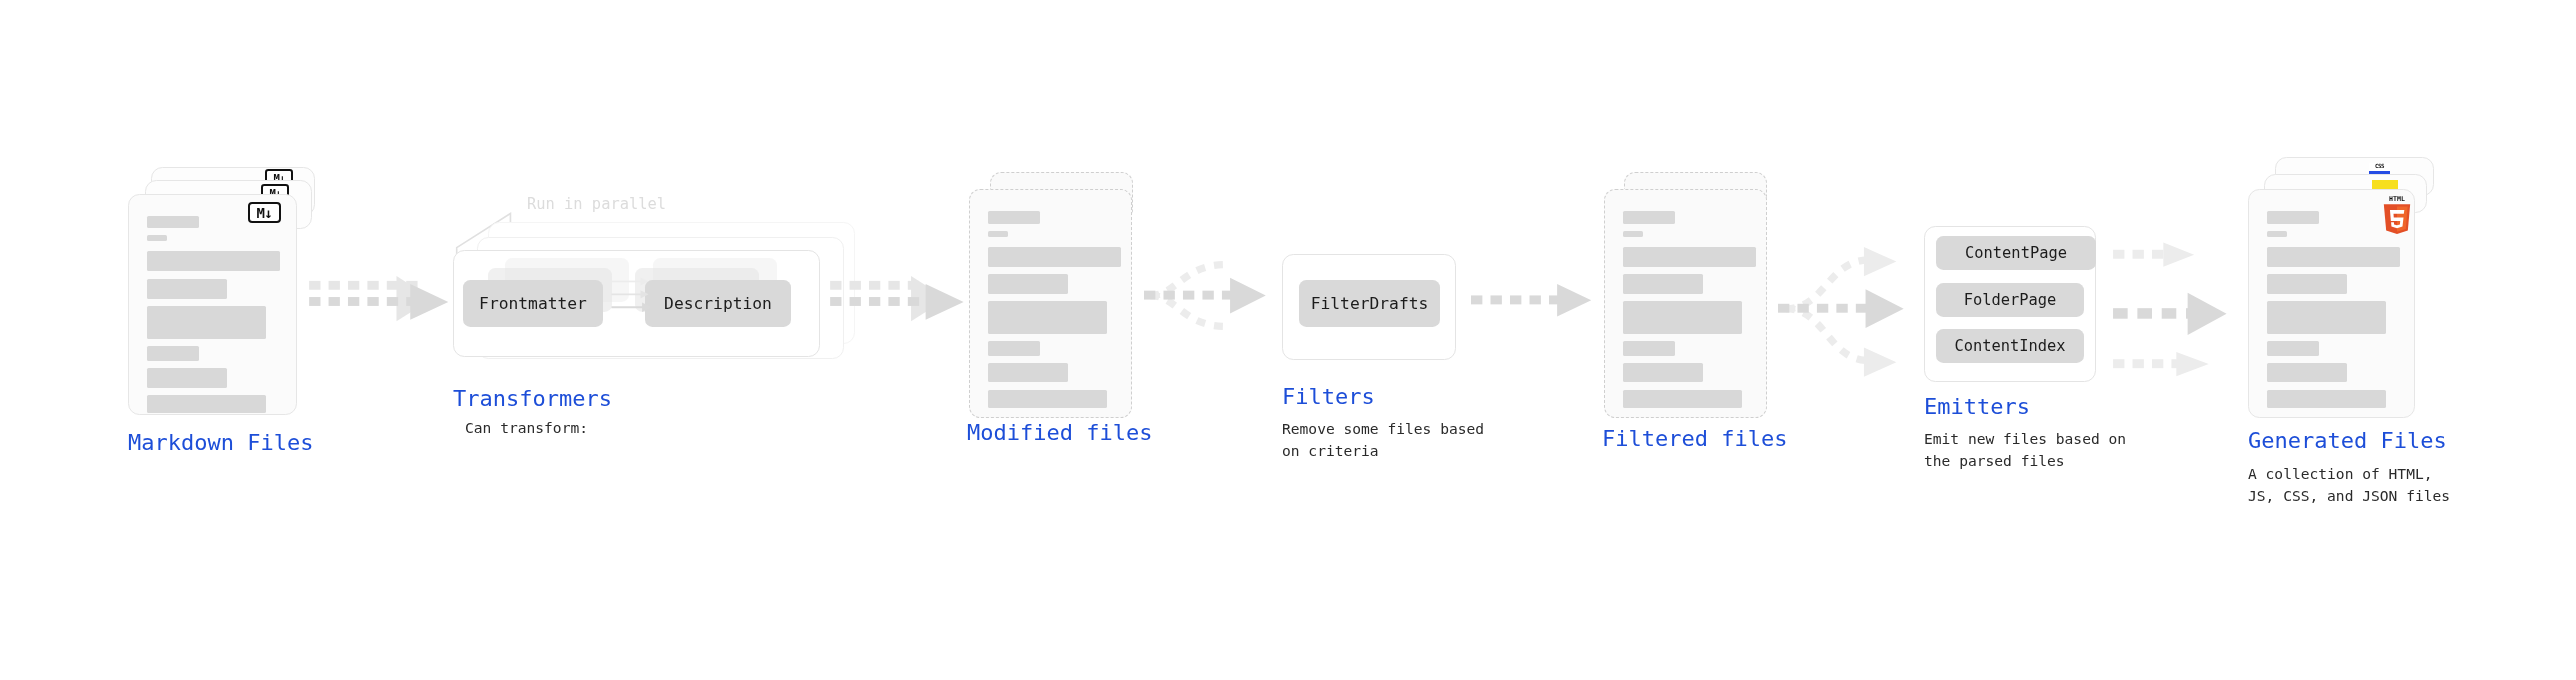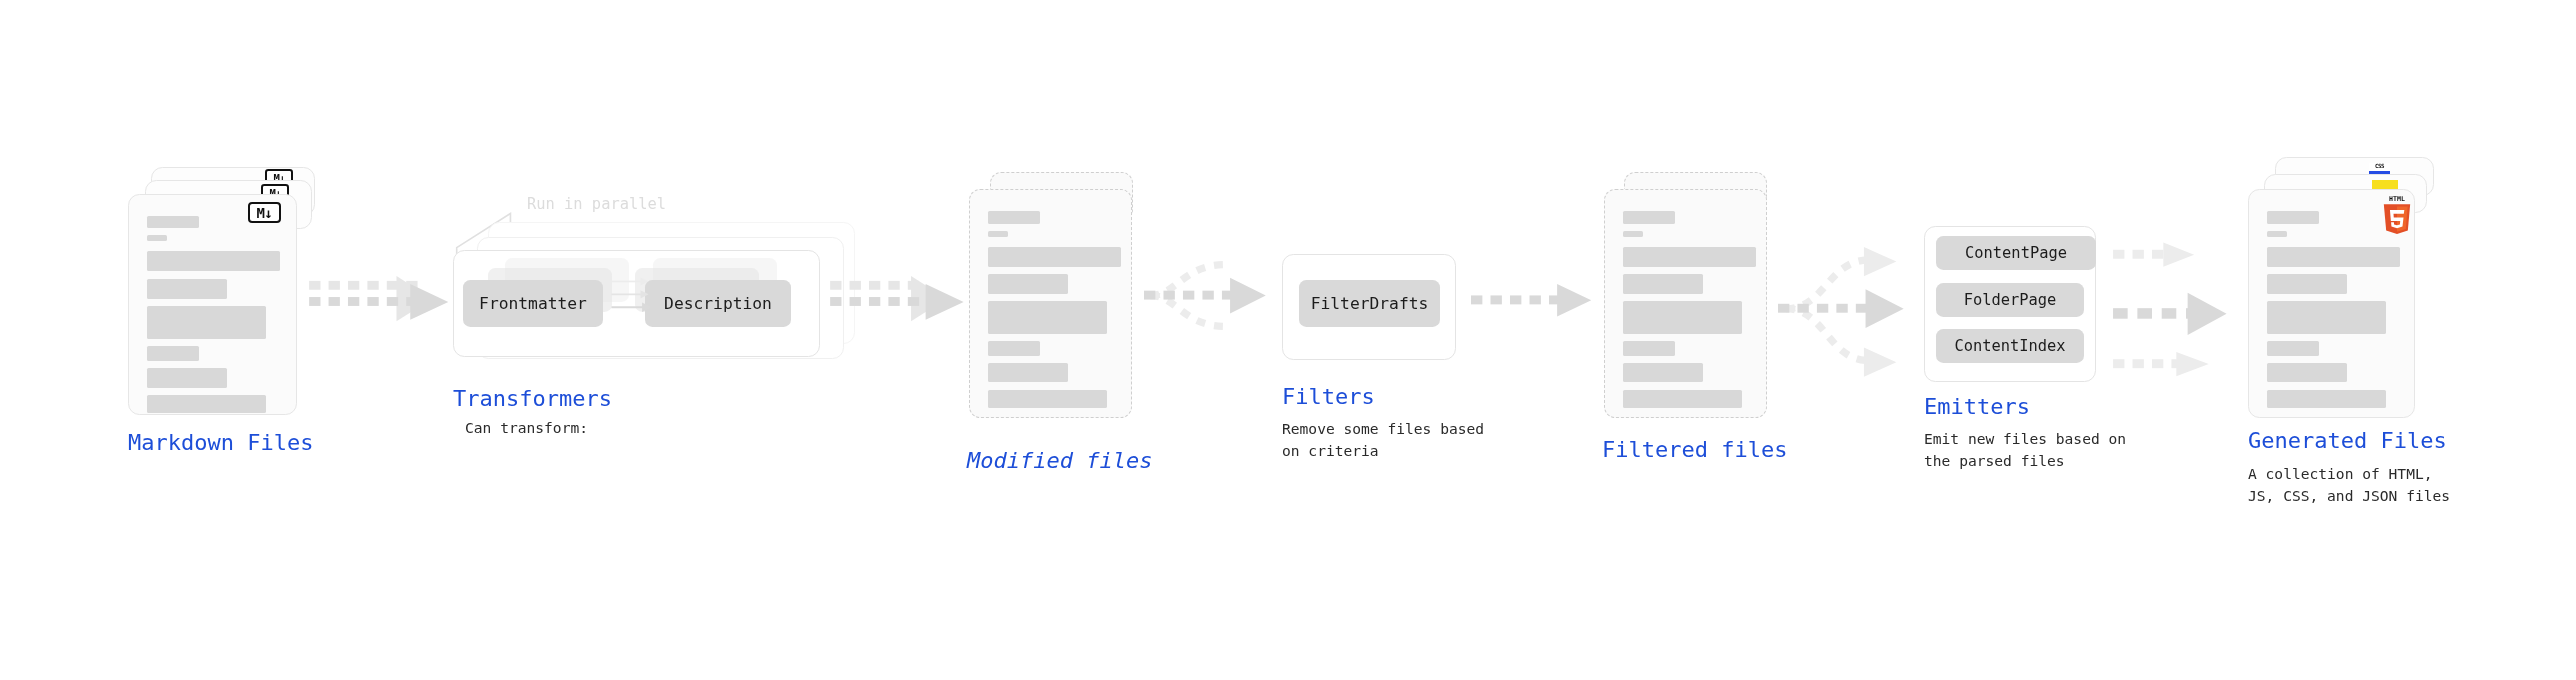--- a/index.html
+++ b/index.html
@@ -274,21 +274,21 @@
         <div class="bar" style="width:133px; height:20.3px;"></div>
         <div class="bar" style="width:80px; height:19.5px;"></div>
         <div class="bar" style="width:119px; height:32.5px;"></div>
         <div class="bar" style="width:52px; height:14.6px;"></div>
         <div class="bar" style="width:80px; height:19.5px;"></div>
         <div class="bar" style="width:119px; height:18px;"></div>
       </div>
     </div>
   </div>
 
-  <div class="heading" style="left:967px; top:448px;font-style:italic;">Modified files</div>
+  <div class="heading" style="left:967px; top:420px;">Modified files</div>
 
   <svg class="arrow-svg" style="left:1144px; top:258px;" width="138" height="114" viewBox="0 0 170 140">
     <path d="M8,46 C40,46 48,8 100,8" stroke="#ececec" stroke-width="9" fill="none" stroke-dasharray="11 11"></path>
     <path d="M8,46 C40,46 48,84 100,84" stroke="#ececec" stroke-width="9" fill="none" stroke-dasharray="11 11"></path>
     <g fill="#d9d9d9">
       <rect x="0" y="40" width="14" height="11"></rect>
         <rect x="24" y="40" width="14" height="11"></rect>
       <rect x="48" y="40" width="14" height="11"></rect>
         <rect x="72" y="40" width="14" height="11"></rect>
       <rect x="96" y="40" width="14" height="11"></rect>
@@ -323,21 +323,21 @@
         <div class="bar" style="width:133px; height:20.3px;"></div>
         <div class="bar" style="width:80px; height:19.5px;"></div>
         <div class="bar" style="width:119px; height:32.5px;"></div>
         <div class="bar" style="width:52px; height:14.6px;"></div>
         <div class="bar" style="width:80px; height:19.5px;"></div>
         <div class="bar" style="width:119px; height:18px;"></div>
       </div>
     </div>
   </div>
 
-  <div class="heading" style="left:1602px; top:437px;">Filtered files</div>
+  <div class="heading" style="left:1602px; top:426px;">Filtered files</div>
 
   <svg class="arrow-svg" style="left:1778px; top:234px;" width="150" height="142" viewBox="0 0 185 175">
     <path d="M10,92 C58,92 62,32 112,32" stroke="#ececec" stroke-width="9" fill="none" stroke-dasharray="11 11"></path>
     <polygon points="106,16 146,34 106,52" fill="#ececec"></polygon>
     <path d="M10,92 C58,92 62,156 112,156" stroke="#ececec" stroke-width="9" fill="none" stroke-dasharray="11 11"></path>
     <polygon points="106,140 146,158 106,176" fill="#ececec"></polygon>
     <g fill="#d9d9d9">
       <rect x="0" y="86" width="14" height="11"></rect>
         <rect x="24" y="86" width="14" height="11"></rect>
       <rect x="48" y="86" width="14" height="11"></rect>

